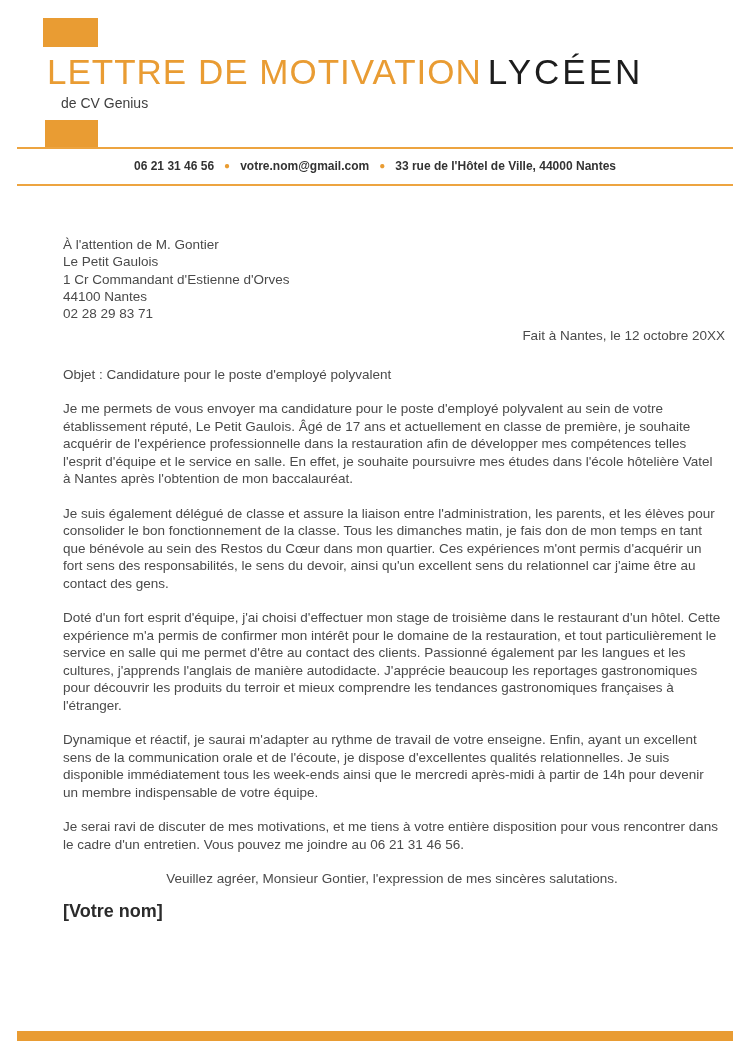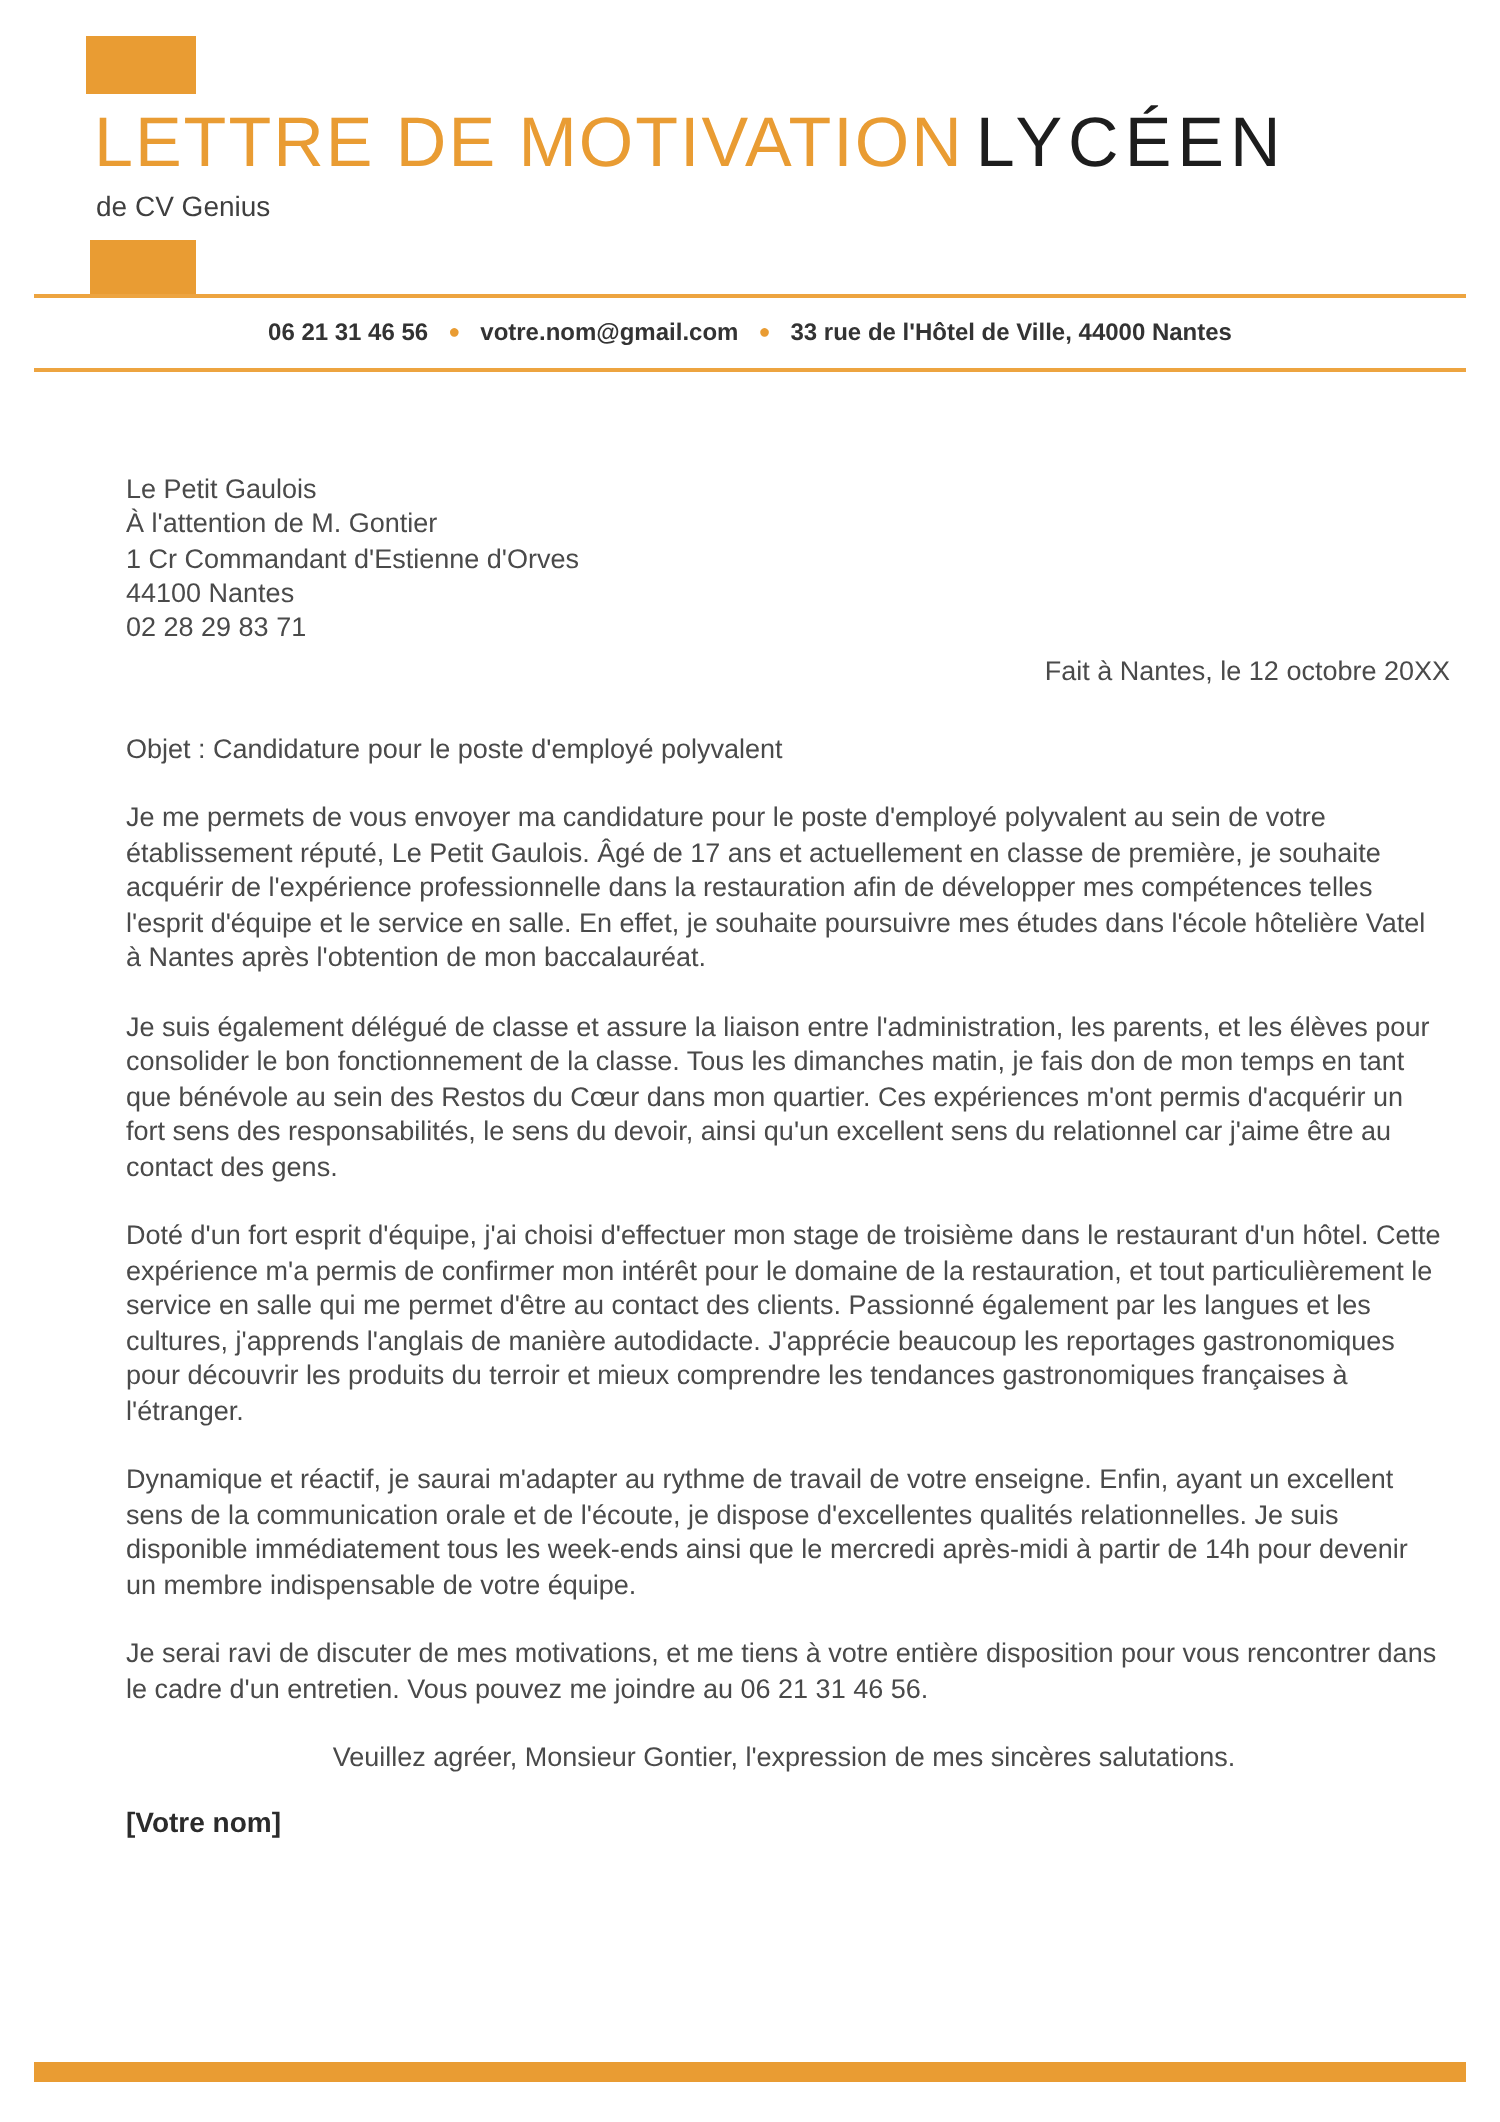--- a/index.html
+++ b/index.html
@@ -20,21 +20,21 @@
   .title-wrap { position: absolute; left: 47px; top: 52px; width: 690px; white-space: nowrap; }
   .title-main {
     font-size: 35px; font-weight: 400; letter-spacing: 1px;
     color: #e99c33;
   }
   .title-secondary {
     font-size: 35px; font-weight: 300; letter-spacing: 3px;
     color: #1d1d1d; margin-left: 6px;
   }
   .subtitle {
-    position: absolute; left: 48px; top: 95px;
+    position: absolute; left: 61px; top: 95px;
     font-size: 14px; color: #3f3f3f;
   }
 
   .rule { position: absolute; left: 17px; right: 17px; height: 2px; background: #eda440; }
   .rule-1 { top: 147px; }
   .rule-2 { top: 184px; }
 
   .contact-bar {
     position: absolute; left: 0; right: 0; top: 159px;
     text-align: center; font-size: 12px; font-weight: 700; color: #333333;
@@ -51,21 +51,21 @@
   }
   .recipient { margin-top: 50px; }
   .recipient div { line-height: 17.3px; }
   .date-line { margin-top: 5px; text-align: right; margin-right: -4px; }
   .subject   { margin-top: 21px; }
   .salutation{ margin-top: 26px; }
   .letter p  { margin-top: 17px; }
   .closing   { margin-top: 17px; text-align: center; }
   .signature {
     margin-top: 15px;
-    font-size: 14px; font-weight: 700; color: #2b2b2b;
+    font-size: 18px; font-weight: 700; color: #2b2b2b;
   }
 
   .footer-bar { position: absolute; left: 17px; right: 17px; top: 1031px; height: 10px; }
 </style>
 </head>
 <body>
 
 <div class="sq-top accent-bg"></div>
 
 <div class="title-wrap">
@@ -79,22 +79,22 @@
 
 <div class="contact-bar">
   <span>06 21 31 46 56</span><span class="contact-sep">●</span><span>votre.nom@gmail.com</span><span class="contact-sep">●</span><span>33 rue de l'Hôtel de Ville, 44000 Nantes</span>
 </div>
 
 <div class="rule rule-2"></div>
 
 <div class="letter">
 
   <div class="recipient">
+    <div>À l'attention de M. Gontier</div>
     <div>Le Petit Gaulois</div>
-    <div>À l'attention de M. Gontier</div>
     <div>1 Cr Commandant d'Estienne d'Orves</div>
     <div>44100 Nantes</div>
     <div>02 28 29 83 71</div>
   </div>
 
   <div class="date-line">Fait à Nantes, le 12 octobre 20XX</div>
 
   <div class="subject">Objet : Candidature pour le poste d'employé polyvalent</div>
 
 

